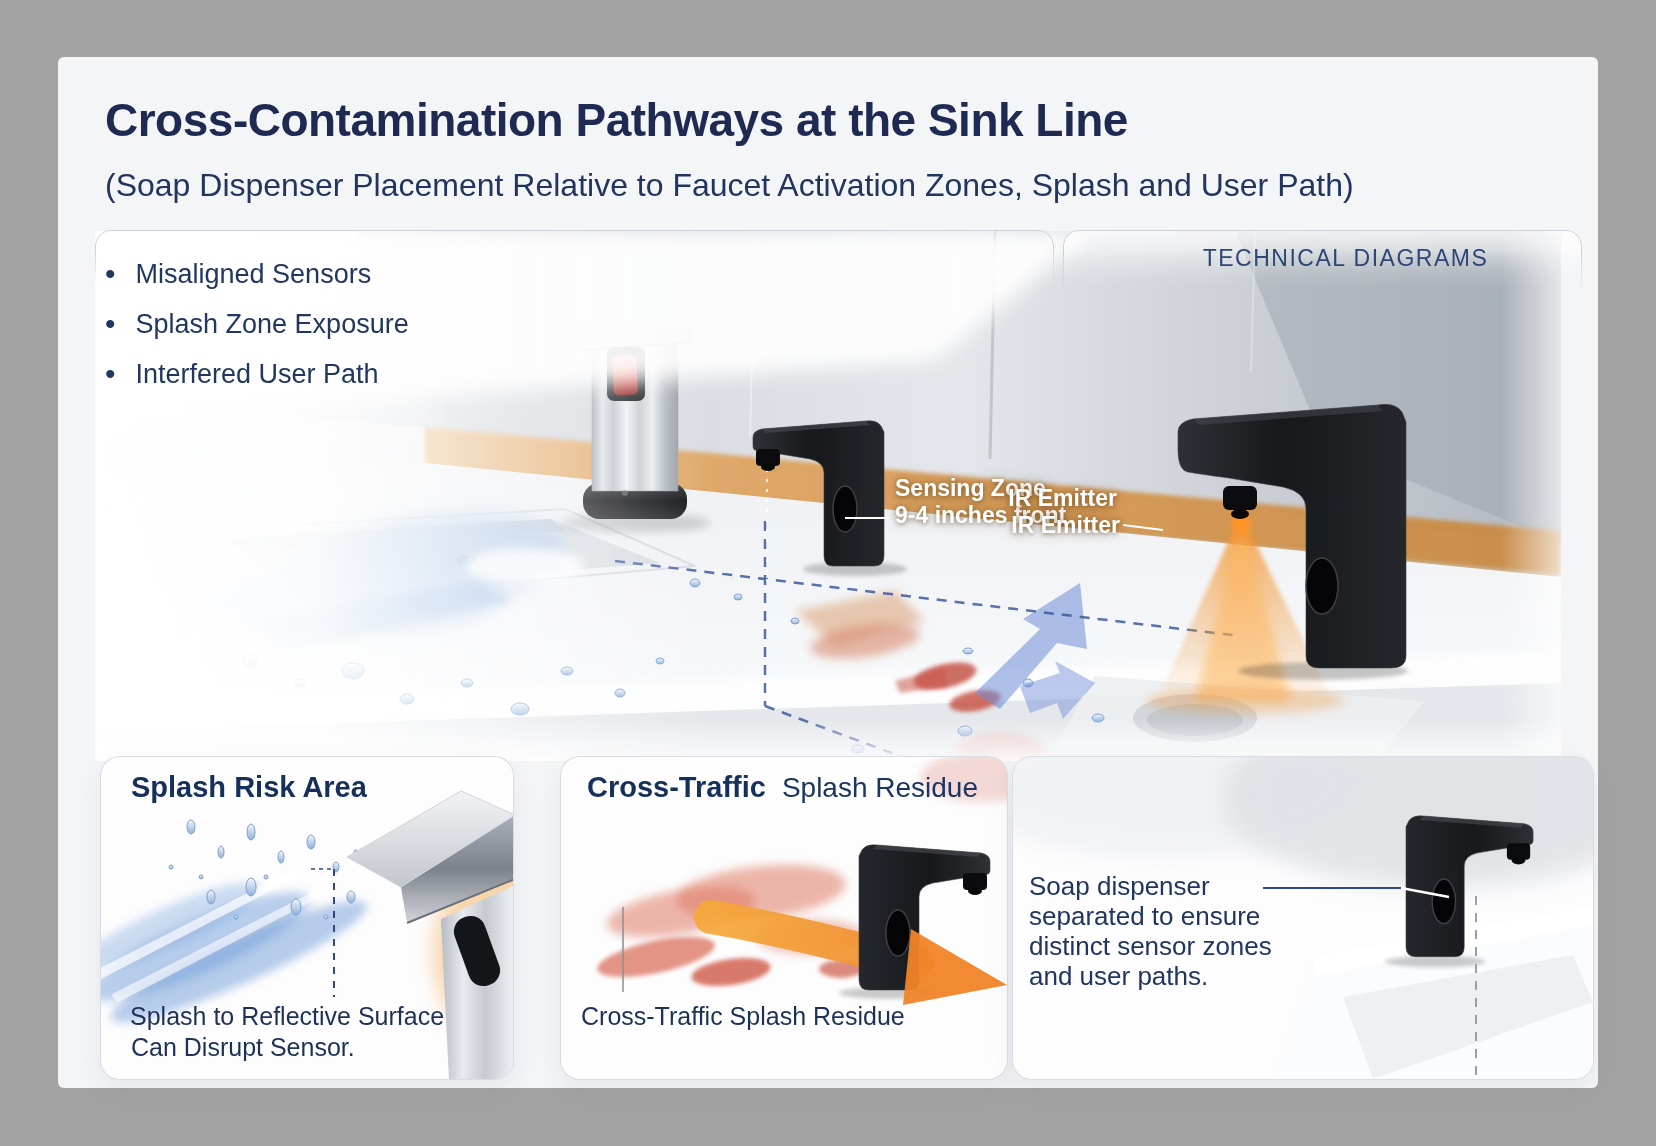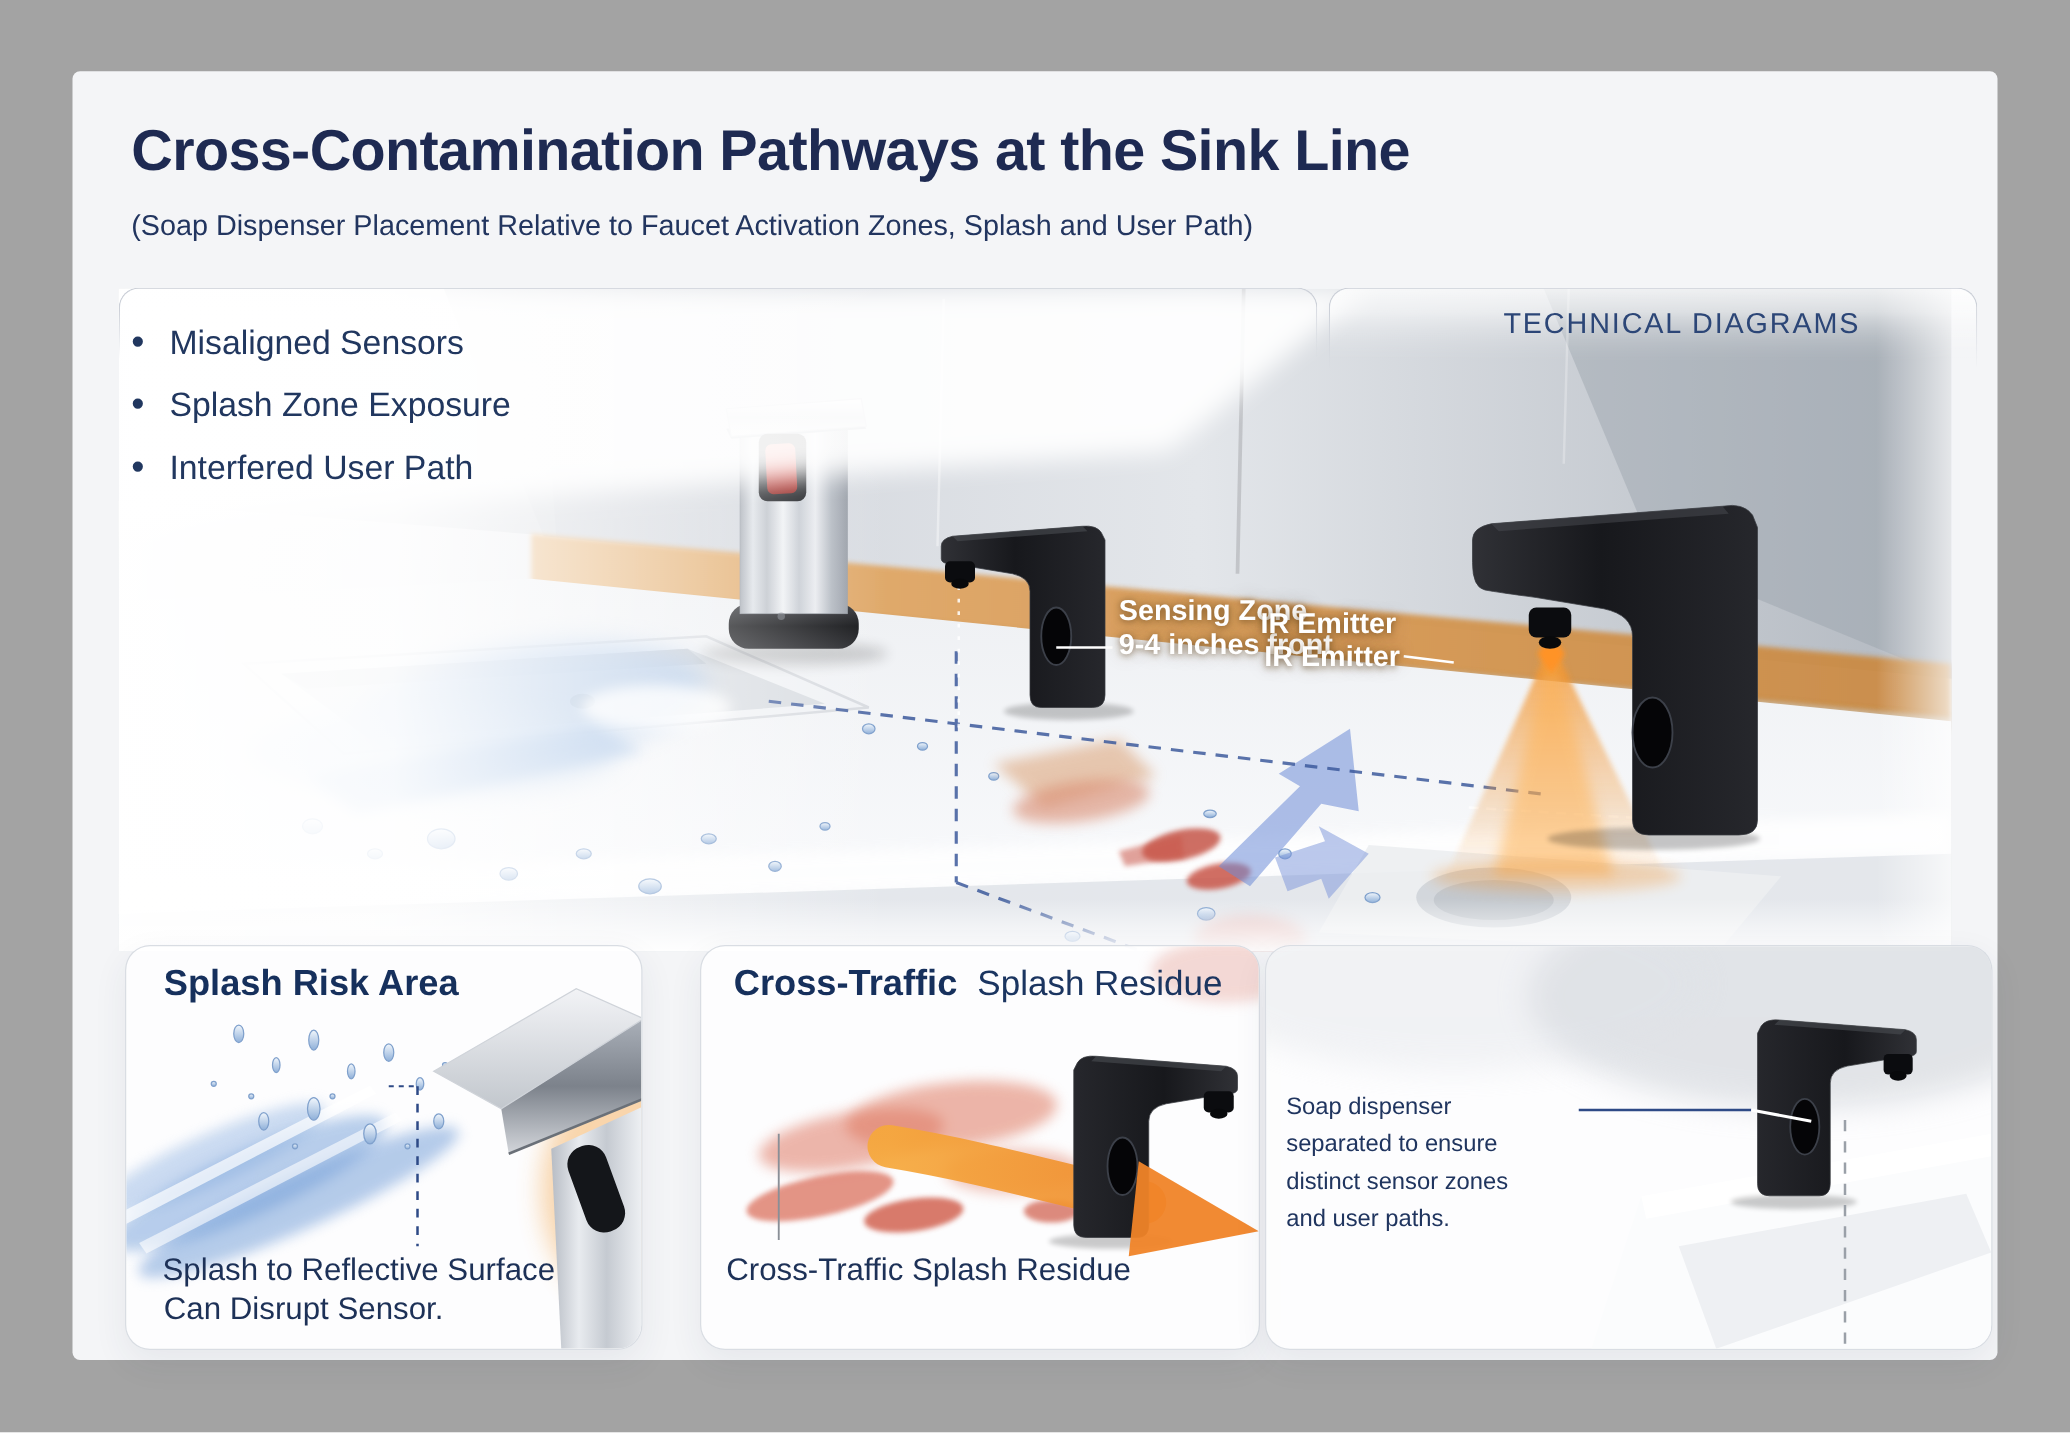--- a/index.html
+++ b/index.html
@@ -2,21 +2,21 @@
 <html><head>
 <meta charset="utf-8">
 <style>
   html,body{margin:0;padding:0;background:#ffffff;}
   .page{position:relative;width:1656px;height:1146px;background:#a3a3a3;
         font-family:"Liberation Sans",sans-serif;overflow:hidden;}
   .card{position:absolute;left:58px;top:57px;width:1540px;height:1031px;
         background:#f4f5f7;border-radius:6px;}
   .title{position:absolute;left:47px;top:36px;font-size:46px;font-weight:700;
          color:#1e2a52;letter-spacing:-0.5px;white-space:nowrap;z-index:6;}
-  .subtitle{position:absolute;left:47px;top:110px;font-size:23px;font-weight:400;
+  .subtitle{position:absolute;left:47px;top:110px;font-size:32px;font-weight:400;
             color:#22355f;white-space:nowrap;z-index:6;text-align:center;}
   .edge-panel{position:absolute;top:173px;border:1px solid #ccd0d8;border-bottom:none;
               border-radius:16px 16px 0 0;z-index:4;
               -webkit-mask:linear-gradient(#000 30%,transparent);
               mask:linear-gradient(#000 30%,transparent);}
   .edge-left{left:37px;width:957px;height:56px;}
   .edge-right{left:1005px;width:517px;height:64px;
               background:linear-gradient(rgba(255,255,255,.8),rgba(255,255,255,0));}
   .tech-label{position:absolute;left:1005px;top:188px;width:565px;text-align:center;
               font-size:23px;letter-spacing:1.5px;color:#2c4677;z-index:6;}
@@ -41,21 +41,21 @@
   #panel-optimal{left:954px;width:580px;}
   .panel-title{font-weight:700;color:#16305c;font-size:29px;white-space:nowrap;}
   .p1-title{left:30px;top:14px;}
   .p2-title{left:26px;top:14px;}
   .p2-title .suffix{font-weight:400;font-size:28px;margin-left:16px;color:#1b3560;}
   .p3-title{left:16px;top:54px;font-size:30px;}
   .caption{color:#1d3157;font-size:25px;white-space:nowrap;}
   .p1-cap1{left:29px;top:245px;}
   .p1-cap2{left:30px;top:276px;}
   .p2-cap{left:20px;top:245px;}
-  .p3-body{left:16px;top:114px;font-size:19px;line-height:30px;color:#20355f;}
+  .p3-body{left:16px;top:114px;font-size:26px;line-height:30px;color:#20355f;}
   .p3-body div{white-space:nowrap;}
 </style>
 </head>
 <body>
 
 <div class="page">
  <div class="card">
 
   <div class="title">Cross-Contamination Pathways at the Sink Line</div>
   <div class="subtitle">(Soap Dispenser Placement Relative to Faucet Activation Zones, Splash and User Path)</div>

